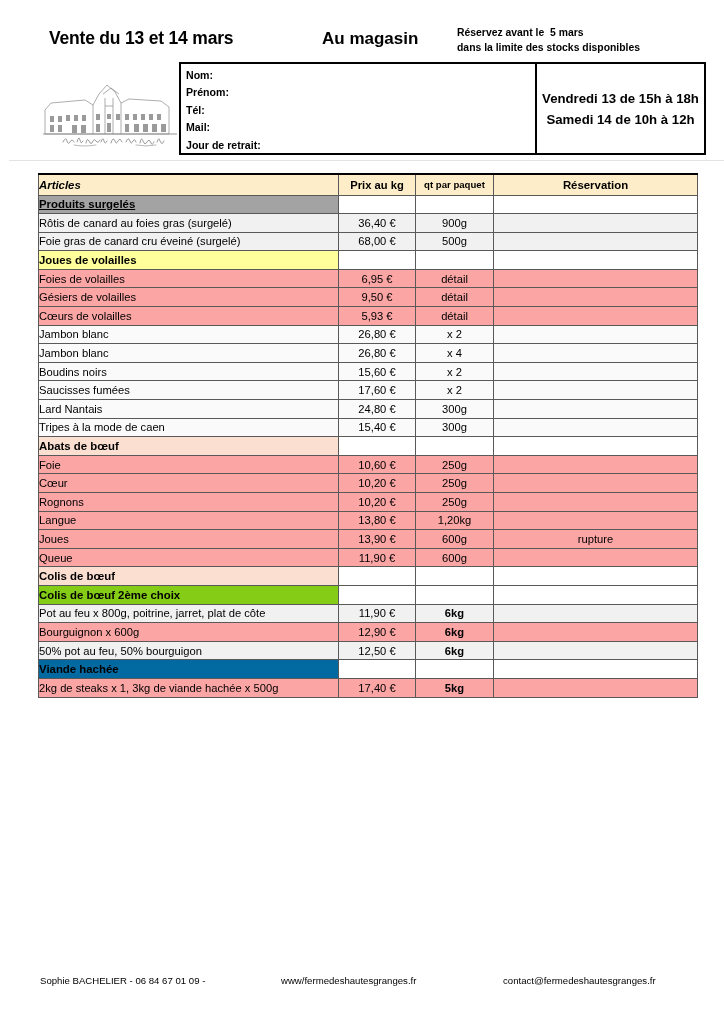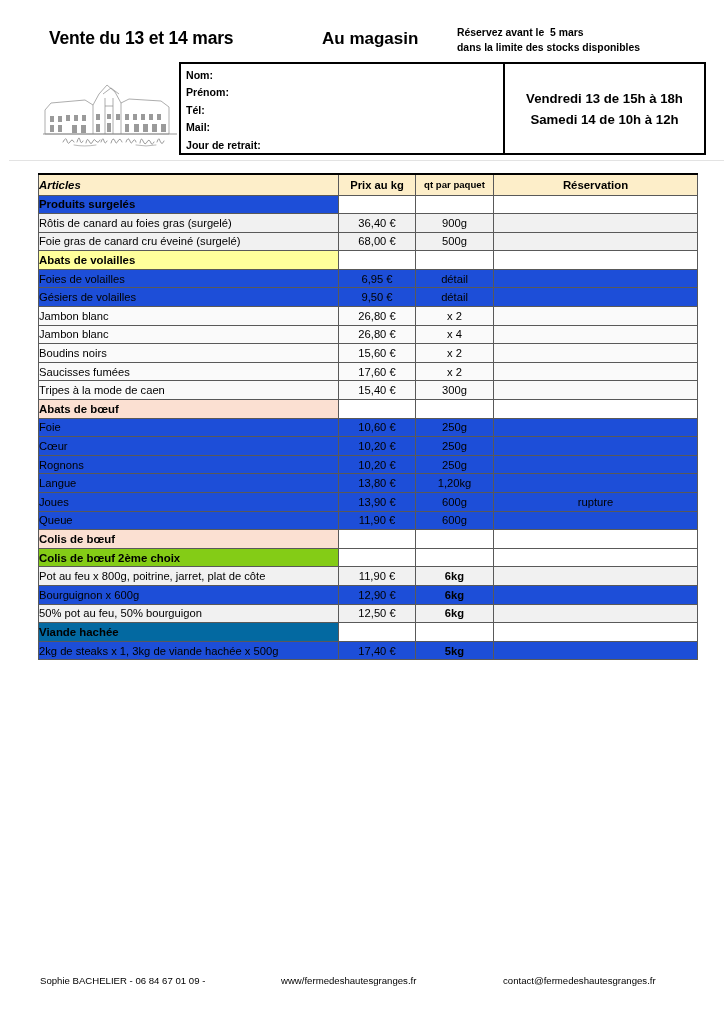--- a/index.html
+++ b/index.html
@@ -63,21 +63,21 @@
   #form-box {
     position: absolute;
     left: 170px; top: 62px;
     width: 527px;
     height: 93px;
     border: 2px solid #000;
     box-sizing: border-box;
     display: flex;
   }
   #form-fields {
-    width: 324px;
+    width: 356px;
     border-right: 2px solid #000;
     box-sizing: border-box;
     padding: 3px 0 0 5px;
   }
   #form-fields .fld {
     font-size: 10.6px;
     font-weight: bold;
     line-height: 17.4px;
     white-space: nowrap;
   }
@@ -148,30 +148,30 @@
   tr.section td.art {
     font-weight: bold;
     padding-left: 5px;
     font-size: 11.4px;
   }
   tr.section td.prix, tr.section td.qt, tr.section td.res {
     background: #ffffff;
   }
 
   
-  .bg-blue   { background: #1d4ed8; }
+  .bg-blue   { background: #a3a3a3; text-decoration: underline; }
   .bg-yellow { background: #ffff9b; }
   .bg-cream  { background: #fdeec9; }
   .bg-peach  { background: #fbe0d2; }
   .bg-gold   { background: #84cc16; }
   .bg-green  { background: #0369a1; }
 
   
   .sh-light { background: #f1f1f1; }
-  .sh-gray  { background: #1d4ed8; }
+  .sh-gray  { background: #fca5a5; }
   .sh-white { background: #fafafa; }
 
   td.qt.bold { font-weight: bold; }
 
   tr.last-row td { border-bottom: 2px solid #000; }
 
   
   #footer {
     position: absolute;
     left: 0; top: 975px;
@@ -301,38 +301,44 @@
         <td class="qt sh-light">900g</td>
         <td class="res sh-light"></td>
       </tr>
       <tr class="item">
         <td class="art sh-light">Foie gras de canard cru éveiné (surgelé)</td>
         <td class="prix sh-light">68,00 €</td>
         <td class="qt sh-light">500g</td>
         <td class="res sh-light"></td>
       </tr>
       <tr class="section">
-        <td class="art bg-yellow">Abats de volailles</td>
+        <td class="art bg-yellow">Joues de volailles</td>
         <td class="prix"></td>
         <td class="qt"></td>
         <td class="res"></td>
       </tr>
       <tr class="item">
         <td class="art sh-gray">Foies de volailles</td>
         <td class="prix sh-gray">6,95 €</td>
         <td class="qt sh-gray">détail</td>
         <td class="res sh-gray"></td>
       </tr>
       <tr class="item">
         <td class="art sh-gray">Gésiers de volailles</td>
         <td class="prix sh-gray">9,50 €</td>
         <td class="qt sh-gray">détail</td>
         <td class="res sh-gray"></td>
       </tr>
       <tr class="item">
+        <td class="art sh-gray">Cœurs de volailles</td>
+        <td class="prix sh-gray">5,93 €</td>
+        <td class="qt sh-gray">détail</td>
+        <td class="res sh-gray"></td>
+      </tr>
+      <tr class="item">
         <td class="art sh-white">Jambon blanc</td>
         <td class="prix sh-white">26,80 €</td>
         <td class="qt sh-white">x 2</td>
         <td class="res sh-white"></td>
       </tr>
       <tr class="item">
         <td class="art sh-white">Jambon blanc</td>
         <td class="prix sh-white">26,80 €</td>
         <td class="qt sh-white">x 4</td>
         <td class="res sh-white"></td>
@@ -340,20 +346,26 @@
       <tr class="item">
         <td class="art sh-white">Boudins noirs</td>
         <td class="prix sh-white">15,60 €</td>
         <td class="qt sh-white">x 2</td>
         <td class="res sh-white"></td>
       </tr>
       <tr class="item">
         <td class="art sh-white">Saucisses fumées</td>
         <td class="prix sh-white">17,60 €</td>
         <td class="qt sh-white">x 2</td>
+        <td class="res sh-white"></td>
+      </tr>
+      <tr class="item">
+        <td class="art sh-white">Lard Nantais</td>
+        <td class="prix sh-white">24,80 €</td>
+        <td class="qt sh-white">300g</td>
         <td class="res sh-white"></td>
       </tr>
       <tr class="item">
         <td class="art sh-white">Tripes à la mode de caen</td>
         <td class="prix sh-white">15,40 €</td>
         <td class="qt sh-white">300g</td>
         <td class="res sh-white"></td>
       </tr>
       <tr class="section">
         <td class="art bg-peach">Abats de bœuf</td>

